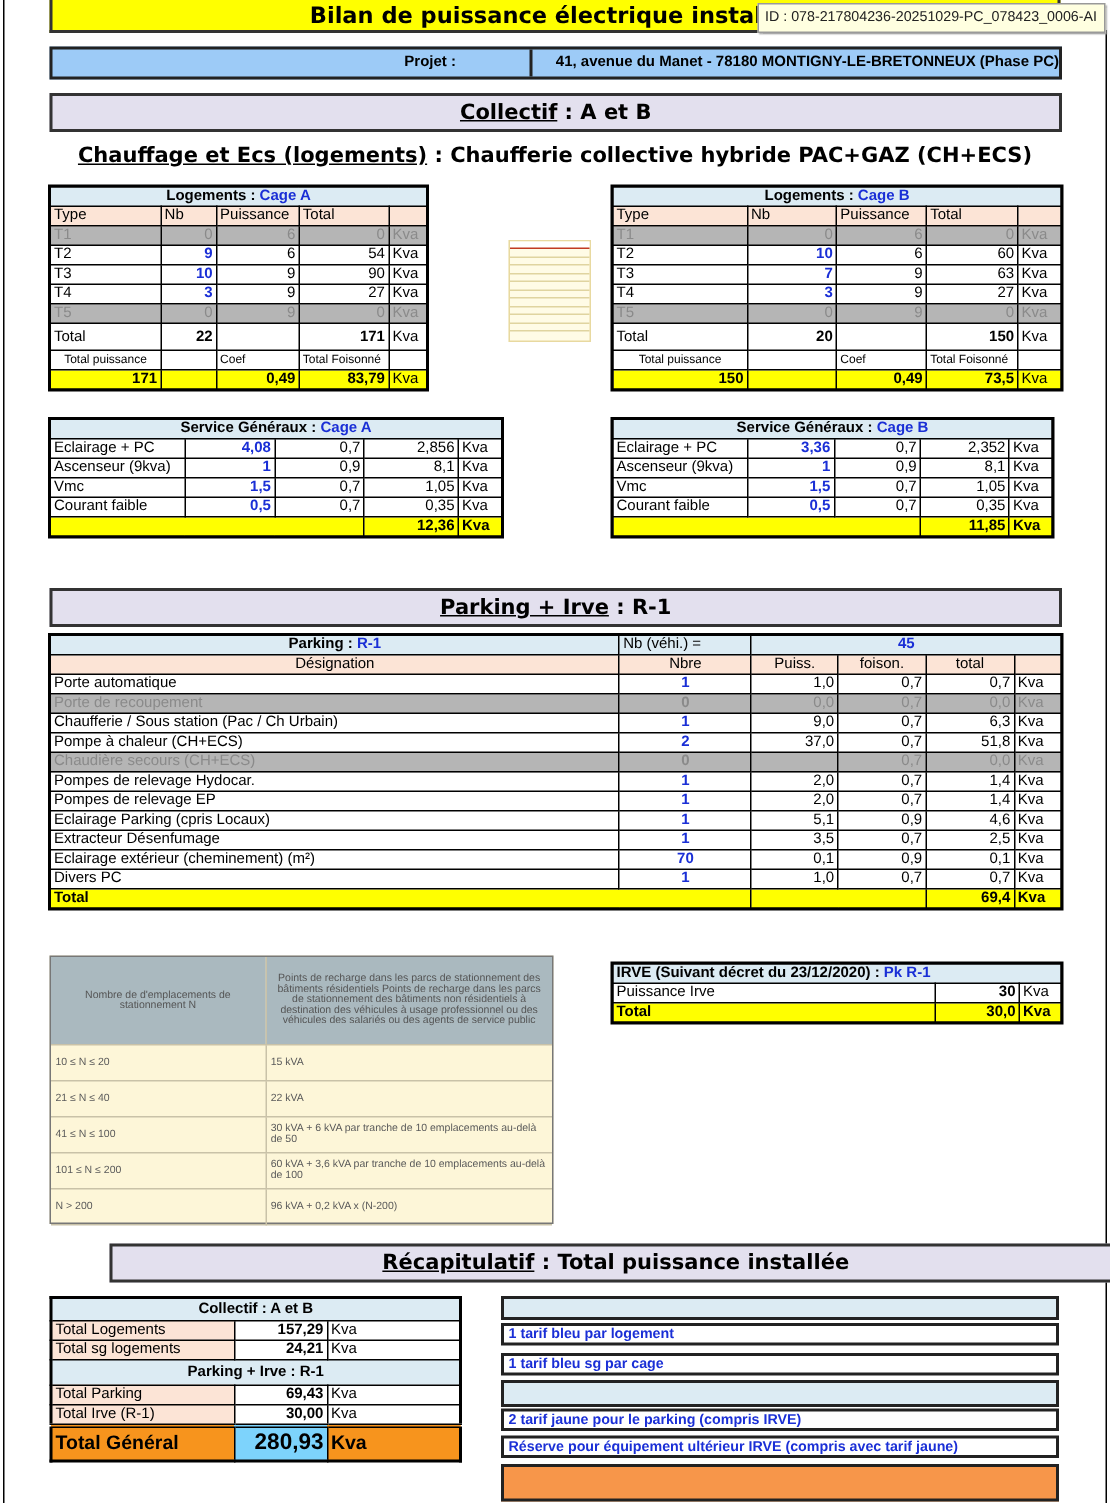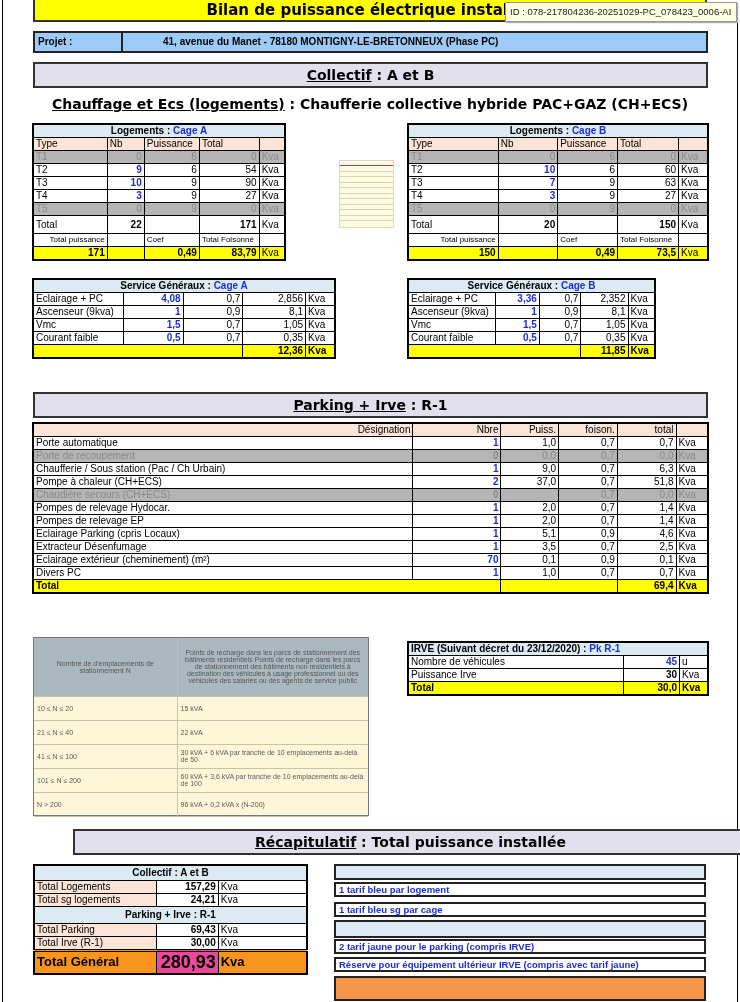--- a/index.html
+++ b/index.html
@@ -14,38 +14,38 @@
   .abs { position: absolute; }
   .band {
     border: 2px solid #333; text-align: center; font-family: "DejaVu Sans", sans-serif;
   }
   .title-band { left: 33px; top: 0; width: 674px; height: 22px; background: #ffff00; border-top: none;
     font-size: 15px; font-weight: bold; line-height: 20px; }
   .title-band span { display: inline-block; margin-left: 0px; }
   .id-stamp { left: 505px; top: 2px; width: 232px; height: 20px; background: #ffffe0; border: 1px solid #999;
     font-size: 9.5px; line-height: 18px; padding-left: 4px; color: #222; box-shadow: 1px 1px 1px #aaa; }
 
-  .project { left: 33px; top: 31px; width: 675px; height: 22px; background: #9dcbf7; border: 2px solid #222; display: flex; }
+  .project { left: 33px; top: 31px; width: 675px; height: 22px; background: #9dcbf7; border: 2px solid #222; display: flex; justify-content: flex-end; }
   .project .lbl { width: 88px; border-right: 2px solid #222; font-weight: bold; padding-left: 3px; line-height: 18px; font-size: 10px; }
-  .project .val { padding-left: 16px; font-weight: bold; line-height: 18px; font-size: 10px; margin-left: 24px; }
+  .project .val { padding-left: 16px; font-weight: bold; line-height: 18px; font-size: 10px; }
 
   .section { background: #e3e0ee; height: 26px; line-height: 22px; font-size: 14px; font-weight: bold; }
   .section u { text-decoration: underline; }
   .subhead { left: 33px; top: 96px; width: 674px; text-align: center; font-family: "DejaVu Sans", sans-serif;
     font-size: 14px; font-weight: bold; }
 
   table { border-collapse: collapse; }
   table.grid { position: absolute; font-size: 10px; }
   table.grid td { border: 1px solid #000; padding: 0 2px; height: 13px; line-height: 12px; white-space: nowrap; }
   .hdr { background: #dcebf3; font-weight: bold; text-align: center; }
   .hdr .blue { color: #1a2fd6; }
   .colh td { background: #fce4d6; }
   .grey td { background: #b5b5b5; color: #8a8a8a; }
   .r { text-align: right; }
-  .c { text-align: right; }
+  .c { text-align: center; }
   .b { font-weight: bold; }
   .blue { color: #1a2fd6; }
   .yellow td, td.yellow { background: #ffff00; }
   .small td { font-size: 8px; }
   .thick-top td { border-top: 3px double #000; }
   .boxed { outline: 2px solid #000; outline-offset: -1px; }
 
   .inset { left: 339px; top: 160px; width: 55px; height: 68px; background: #fffbe6; border: 1px solid #e8d9a0; }
   .inset .ihdr { background: #fff; color: #c23b22; font-size: 3.5px; text-align: center; border-bottom: 1px solid #c23b22; height: 5px; }
   .inset .irow { height: 5.5px; border-bottom: 1px solid #e0d4a0; font-size: 3px; color: #888; display: flex; justify-content: space-between; padding: 0 2px; }
@@ -296,21 +296,21 @@
   <tr class="yellow">
         <td class="r b">150</td>
         <td></td>
         <td class="r b">0,49</td>
         <td class="r b">73,5</td>
         <td>Kva</td>
       </tr>
 </tbody>
   </table>
 
-<table class="grid boxed" style="left:408px;top:279px;width:247px;">
+<table class="grid boxed" style="left:408px;top:279px;width:294px;">
   <colgroup>
       <col style="width:90px">
       <col style="width:60px">
       <col style="width:60px">
       <col style="width:61px">
       <col style="width:29px">
     </colgroup>
   <tbody>
       <tr>
         <td colspan="5" class="hdr"><span>Service Généraux : </span><span class="blue">Cage B</span></td>
@@ -358,20 +358,25 @@
 <table class="grid boxed" style="left:33px;top:423px;width:675px;">
   <colgroup>
       <col style="width:362px">
       <col style="width:84px">
       <col style="width:55px">
       <col style="width:56px">
       <col style="width:56px">
       <col style="width:30px">
     </colgroup>
   <tbody>
+      <tr class="hdr">
+    <td><span>Parking : </span><span class="blue">R-1</span></td>
+    <td style="text-align:left;font-weight:normal">Nb (véhi.) =</td>
+    <td colspan="4" class="blue">45</td>
+  </tr>
   <tr class="colh">
     <td class="c">Désignation</td>
     <td class="c">Nbre</td>
     <td class="c">Puiss.</td>
     <td class="c">foison.</td>
     <td class="c">total</td>
     <td></td>
   </tr>
   </tbody>
     <tbody id="parking-body">
@@ -510,25 +515,20 @@
 <table class="grid boxed" style="left:408px;top:642px;width:300px;padding-left:12px;">
   <colgroup>
       <col style="width:216px">
       <col style="width:56px">
       <col style="width:28px">
     </colgroup>
   <tbody>
       <tr>
         <td colspan="3" class="hdr" style="text-align:left"><span>IRVE (Suivant décret du 23/12/2020) : </span><span class="blue">Pk R-1</span></td>
       </tr>
-  <tr class="thick-top">
-        <td>Nombre de véhicules</td>
-        <td class="r b blue">45</td>
-        <td>u</td>
-      </tr>
   <tr>
         <td>Puissance Irve</td>
         <td class="r b">30</td>
         <td>Kva</td>
       </tr>
   <tr class="yellow">
         <td class="b">Total</td>
         <td class="r b">30,0</td>
         <td class="b">Kva</td>
       </tr>
@@ -567,21 +567,21 @@
         <td class="r b">69,43</td>
         <td>Kva</td>
       </tr>
   <tr>
         <td class="lbl">Total Irve (R-1)</td>
         <td class="r b">30,00</td>
         <td>Kva</td>
       </tr>
   <tr style="background:#f7941d">
     <td style="height:24px;font-size:13px;font-weight:bold;background:#f7941d;border-top:3px double #000">Total Général</td>
-    <td class="r" style="font-size:18px;font-weight:bold;background:#ec4899;border-top:3px double #000">280,93</td>
+    <td class="r" style="font-size:15px;font-weight:bold;background:#7dd3fc;border-top:3px double #000">280,93</td>
     <td style="font-size:13px;font-weight:bold;background:#f7941d;border-top:3px double #000">Kva</td>
   </tr>
 </tbody>
   </table>
 
 <div class="abs" style="left:334px;top:864px;width:372px;height:16px;background:#dcebf3;border:2px solid #222;"></div>
 <div class="note" style="top:882px;">1 tarif bleu par logement</div>
 <div class="note" style="top:902px;">1 tarif bleu sg par cage</div>
 <div class="abs" style="left:334px;top:920px;width:372px;height:18px;background:#dcebf3;border:2px solid #222;"></div>
 <div class="note" style="top:939px;">2 tarif jaune pour le parking (compris IRVE)</div>

